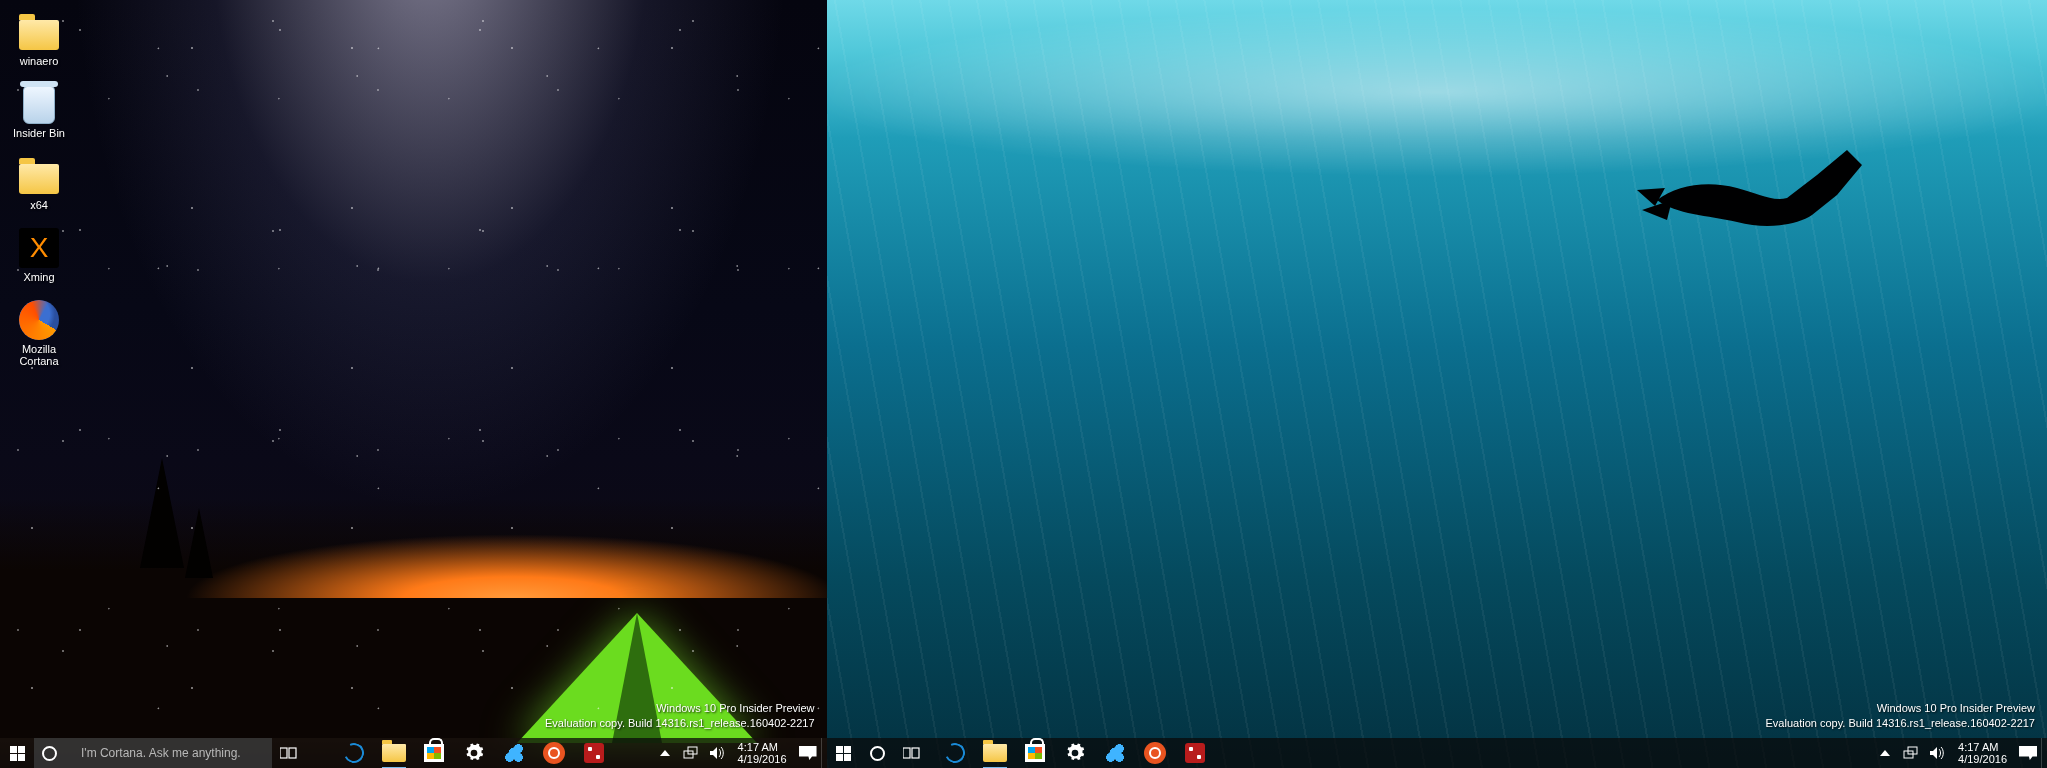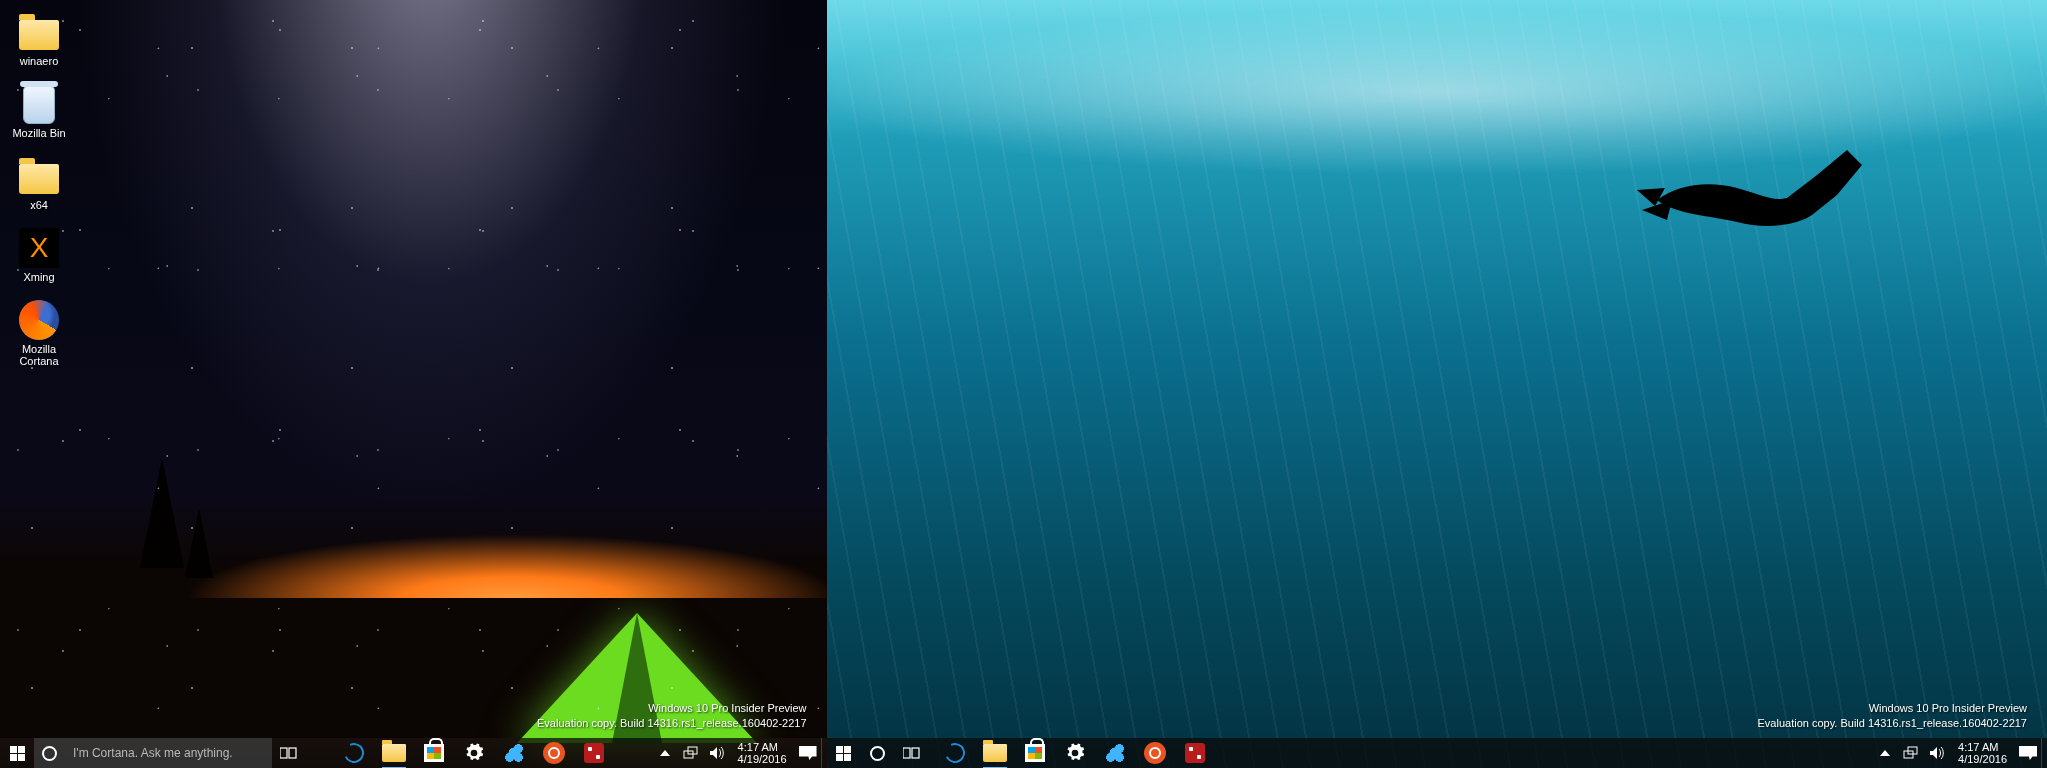--- a/index.html
+++ b/index.html
@@ -100,42 +100,42 @@
 .folder-shape { background: linear-gradient(#ffe9a8,#f5c645); border-radius:2px 2px 3px 3px; width:40px; height:30px; margin-top:8px; position:relative;}
 .folder-shape::before{content:"";position:absolute;top:-6px;left:0;width:16px;height:6px;background:#f5c645;border-radius:2px 2px 0 0;}
 .bin-shape{width:32px;height:38px;margin:2px auto 0;background:linear-gradient(#eef6ff,#b9d3ea);border-radius:4px 4px 6px 6px;position:relative;border:1px solid #8fb0c9;}
 .bin-shape::before{content:"";position:absolute;top:-6px;left:-4px;right:-4px;height:6px;background:#cfe3f4;border-radius:3px;}
 .x-shape{width:40px;height:40px;background:#000;color:#ff8c00;font-size:28px;display:flex;align-items:center;justify-content:center;border-radius:3px;}
 .ff-shape{width:40px;height:40px;border-radius:50%;background:radial-gradient(circle at 35% 35%,#3b6fd1 0 45%,#2a4fa0 60%);position:relative;overflow:hidden;}
 .ff-shape::after{content:"";position:absolute;inset:0;background:conic-gradient(from 120deg,#ff9a00,#ff4e00 60%,transparent 75%);border-radius:50%;}
 
 
 .watermark {
-  position:absolute; right:20px; color:#fff; text-align:right;
+  position:absolute; right:12px; color:#fff; text-align:right;
   font-size:11px; line-height:1.3; text-shadow: 1px 1px 2px rgba(0,0,0,0.8);
 }
 .screen-left .watermark { bottom:38px; }
 .screen-right .watermark { bottom:38px; }
 
 
 .taskbar {
   position:absolute; left:0; right:0; bottom:0; height:30px;
   background: rgba(10,10,10,0.75);
   display:flex; align-items:center;
   color:#fff; font-size:12px;
 }
 .tb-btn {
   height:30px; min-width:34px; display:flex; align-items:center; justify-content:center;
   cursor:pointer;
 }
 .start-logo { display:grid; grid-template-columns:7px 7px; grid-template-rows:7px 7px; gap:1px;}
 .start-logo span{background:#fff;}
 .cortana-box {
   height:30px; width:238px; background: rgba(55,55,55,0.85);
-  display:flex; align-items:center; padding:0 8px; gap:16px; cursor:text;text-align:center;
+  display:flex; align-items:center; padding:0 8px; gap:24px; cursor:text;text-align:center;
 }
 .cortana-circle{width:15px;height:15px;border:2px solid #fff;border-radius:50%;}
 .cortana-text{color:#b8b8b8;}
 .task-view svg, .sys-icon svg { fill:#fff; }
 .pinned { display:flex; align-items:center; }
 .pinned .tb-btn { min-width:40px; }
 .pin-ic{width:22px;height:22px;}
 .edge-ic{border-radius:50%;border:2px solid #1a8ad6;border-left-color:transparent;transform:rotate(20deg);width:20px;height:20px;}
 .explorer-ic{width:24px;height:18px;background:linear-gradient(#ffe9a8,#f5c645);border-radius:1px 1px 2px 2px;position:relative;}
 .explorer-ic::before{content:"";position:absolute;top:-4px;left:0;width:10px;height:4px;background:#f5c645;border-radius:1px 1px 0 0;}
@@ -174,21 +174,21 @@
     <div class="dicon">
       <div class="ic">
           <div class="folder-shape"></div>
         </div>
       <span>winaero</span>
     </div>
     <div class="dicon">
       <div class="ic">
           <div class="bin-shape"></div>
         </div>
-      <span>Mozilla Bin</span>
+      <span>Insider Bin</span>
     </div>
     <div class="dicon">
       <div class="ic">
           <div class="folder-shape"></div>
         </div>
       <span>x64</span>
     </div>
     <div class="dicon">
       <div class="ic">
           <div class="x-shape">X</div>

